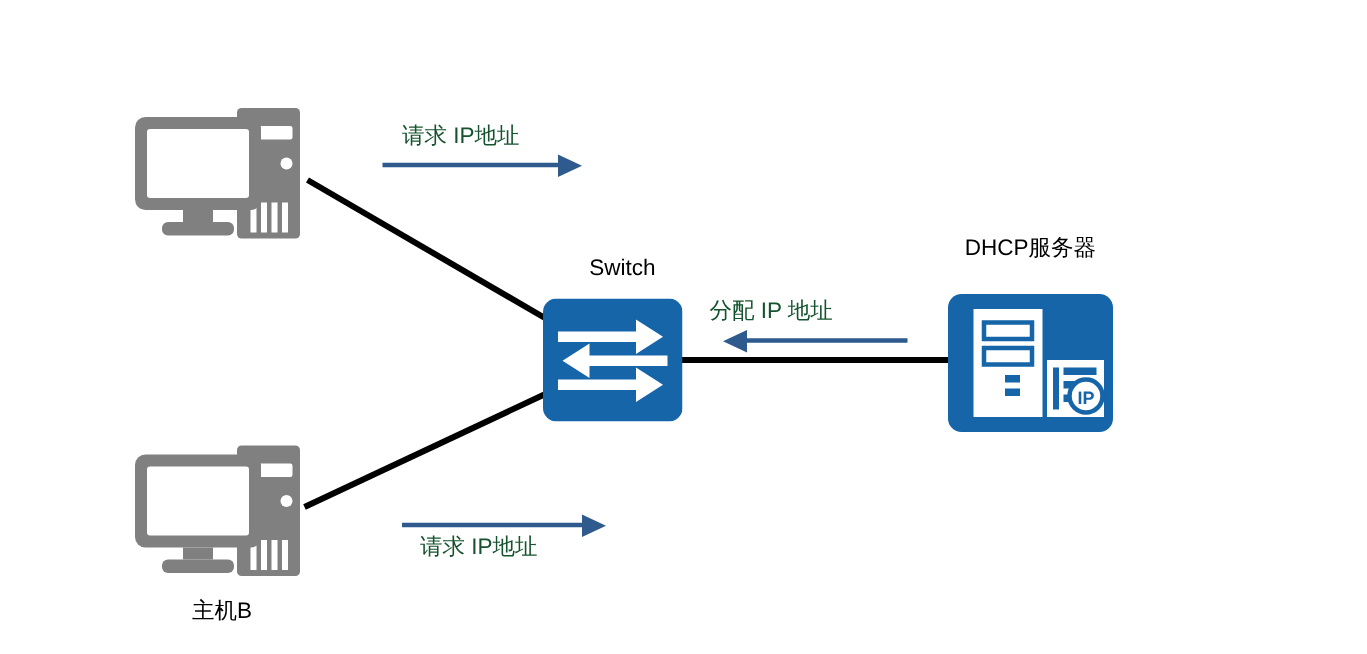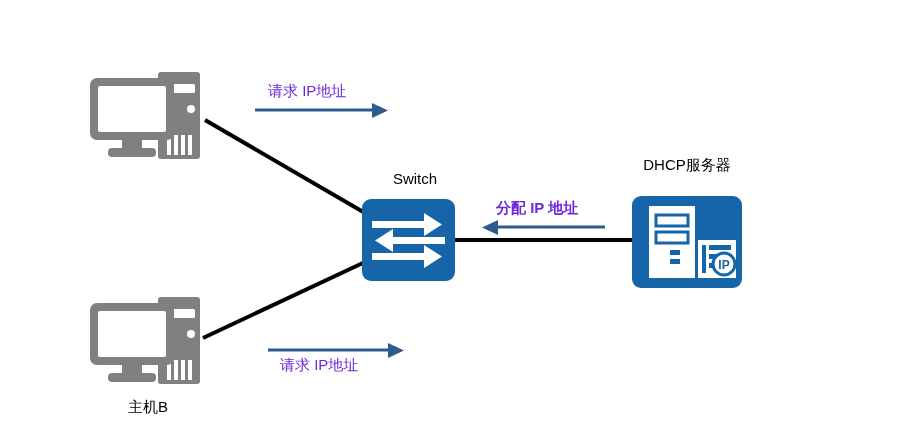--- a/index.html
+++ b/index.html
@@ -16,21 +16,21 @@
     width: 911px;
     height: 436px;
     background: #ffffff;
     overflow: hidden;
   }
   .node {
     position: absolute;
   }
   .label {
     position: absolute;
-    color: #6d28d9;
+    color: #14532d;
     font-size: 15px;
     line-height: 18px;
     white-space: nowrap;
     font-family: "Liberation Sans", "DejaVu Sans", sans-serif;
   }
   .label-cn {
     font-size: 15px;
   }
   .node-label {
     position: absolute;
@@ -145,16 +145,16 @@
       <path d="M498 220 L482 227.5 L498 235 Z" fill="#2E5A8E"></path>
     </g>
 
     <g>
       <line x1="268" y1="350" x2="388" y2="350" stroke="#2E5A8E" stroke-width="3"></line>
       <path d="M388 343 L404 350.5 L388 358 Z" fill="#2E5A8E"></path>
     </g>
   </svg>
 
   <div class="label label-cn" style="left:268px; top:82px;">请求 IP地址</div>
-  <div class="label label-cn" style="left:496px; top:199px;font-weight:bold;">分配 IP 地址</div>
+  <div class="label label-cn" style="left:473px; top:199px;">分配 IP 地址</div>
   <div class="label label-cn" style="left:280px; top:356px;">请求 IP地址</div>
 
 </div>
 
 </body></html>

